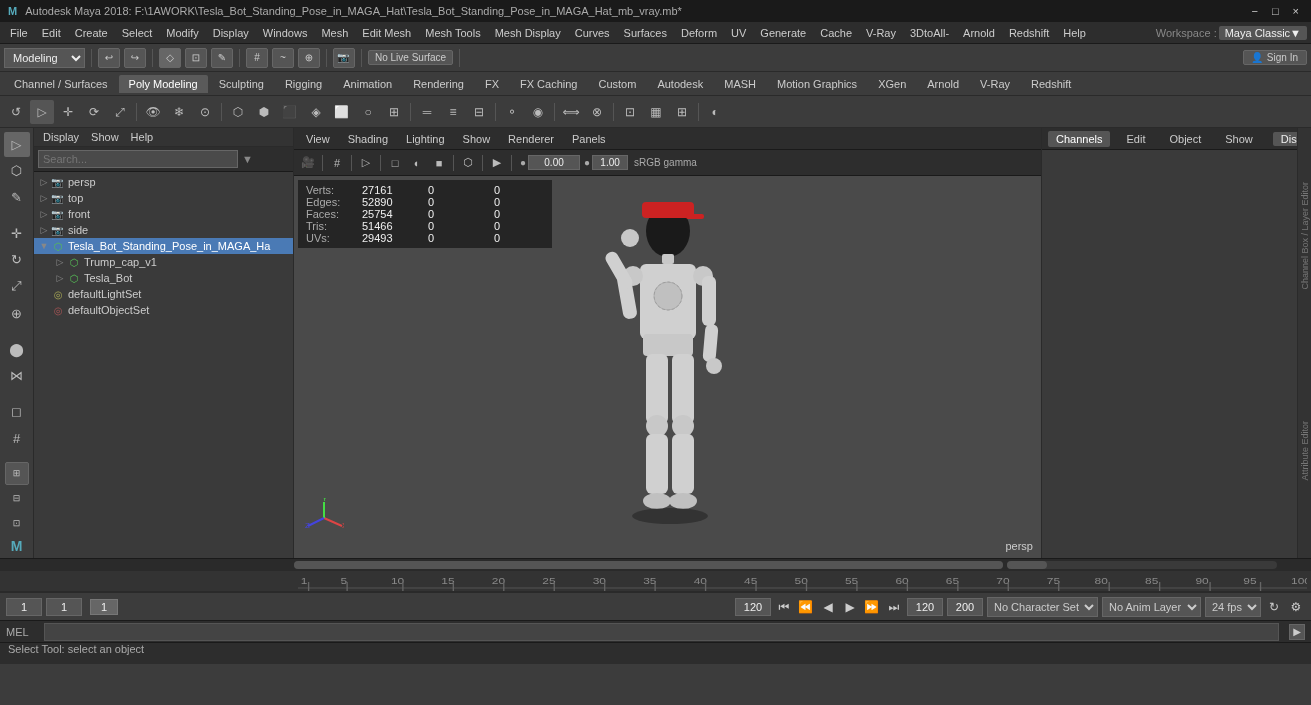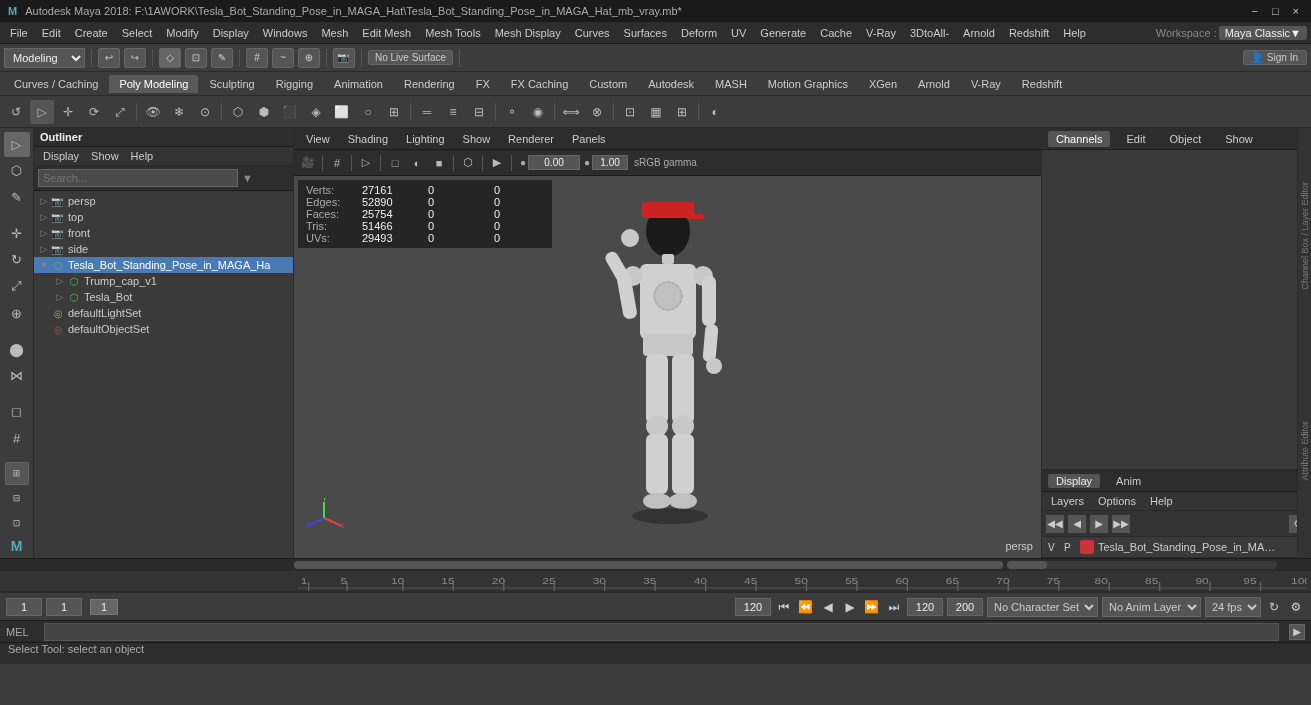--- a/index.html
+++ b/index.html
@@ -64,21 +64,21 @@
     .stat-label { color: #aaa; min-width: 40px; }
     .stat-val { color: #eee; min-width: 50px; }
 
     
     #cam-label { position: absolute; bottom: 6px; right: 8px; font-size: 11px; color: #ccc; }
 
     
     #char-3d { position: absolute; top: 50%; left: 50%; transform: translate(-50%, -50%); }
 
     
-    #right-panel { width: 270px; background: #3a3a3a; border-left: 1px solid #2a2a2a; display: flex; flex-direction: column; }
+    #right-panel { width: 270px; background: #3a3a3a; border-left: 1px solid #2a2a2a; display: flex; flex-direction: row; }
     #channels-header { background: #2d2d2d; height: 22px; display: flex; align-items: center; padding: 0 6px; gap: 8px; border-bottom: 1px solid #1a1a1a; font-size: 11px; color: #ccc; }
     #channels-body { flex: 1; background: #3a3a3a; }
     #layers-header { background: #2d2d2d; height: 22px; display: flex; align-items: center; padding: 0 6px; gap: 8px; border-bottom: 1px solid #1a1a1a; font-size: 11px; color: #ccc; }
     #layers-toolbar { background: #333; height: 26px; display: flex; align-items: center; padding: 0 4px; gap: 4px; border-bottom: 1px solid #2a2a2a; }
     .layer-btn { width: 18px; height: 18px; background: #555; border: none; color: #ccc; font-size: 10px; cursor: pointer; display: flex; align-items: center; justify-content: center; }
     #layer-item { display: flex; align-items: center; padding: 3px 6px; gap: 4px; font-size: 11px; color: #ccc; border-bottom: 1px solid #2a2a2a; }
     .layer-color { width: 14px; height: 14px; border-radius: 2px; display: inline-block; }
     #timeline-ruler { height: 22px; background: #333; display: flex; align-items: center; padding: 0 4px; overflow: hidden; position: relative; border-bottom: 1px solid #2a2a2a; }
     #timeline-controls { height: 28px; background: #3c3c3c; display: flex; align-items: center; padding: 0 6px; gap: 4px; border-top: 1px solid #2a2a2a; }
     .time-input { background: #555; border: 1px solid #666; color: #eee; font-size: 11px; width: 36px; padding: 2px 3px; text-align: center; }
@@ -177,21 +177,21 @@
   <div style="background:#555;border:1px solid #666;color:#ccc;font-size:10px;padding:1px 6px;border-radius:2px;cursor:pointer;">No Live Surface</div>
   <div class="toolbar-sep"></div>
   <div style="display:flex;align-items:center;gap:4px;">
     <span style="font-size:11px;color:#ccc;"></span>
   </div>
   <div style="flex:1;"></div>
   <div style="background:#555;border:1px solid #666;color:#ccc;font-size:10px;padding:1px 8px;border-radius:2px;cursor:pointer;">👤 Sign In</div>
 </div>
 
 <div id="tab-bar">
-  <span class="tab-item">Curves / Caching</span>
+  <span class="tab-item">Channel / Surfaces</span>
   <span class="tab-item active">Poly Modeling</span>
   <span class="tab-item">Sculpting</span>
   <span class="tab-item">Rigging</span>
   <span class="tab-item">Animation</span>
   <span class="tab-item">Rendering</span>
   <span class="tab-item">FX</span>
   <span class="tab-item">FX Caching</span>
   <span class="tab-item">Custom</span>
   <span class="tab-item">Autodesk</span>
   <span class="tab-item">MASH</span>
@@ -257,21 +257,20 @@
     <div class="left-tool-btn">#</div>
     <div style="height:8px;"></div>
     <div class="left-tool-btn" style="background:#555;border:1px solid #666;width:24px;height:24px;font-size:9px;">⊞</div>
     <div class="left-tool-btn" style="width:24px;height:24px;font-size:9px;">⊟</div>
     <div class="left-tool-btn" style="width:24px;height:24px;font-size:9px;">⊡</div>
     <div style="flex:1;"></div>
     <div style="font-size:14px;font-weight:bold;color:#5ab;">M</div>
   </div>
 
   <div id="outliner">
-    <div id="outliner-header">Outliner</div>
     <div id="outliner-menubar">
       <span class="outliner-menu">Display</span>
       <span class="outliner-menu">Show</span>
       <span class="outliner-menu">Help</span>
     </div>
     <div id="outliner-search">
       <input id="search-input-field" type="text" placeholder="Search..." style="width: 200px; background: rgb(74, 74, 74); border: 1px solid rgb(102, 102, 102); color: rgb(238, 238, 238); font-size: 11px; padding: 2px 4px; outline: none;">
       <span style="color:#888;margin-left:4px;cursor:pointer;">▼</span>
     </div>
     <div id="outliner-tree">

